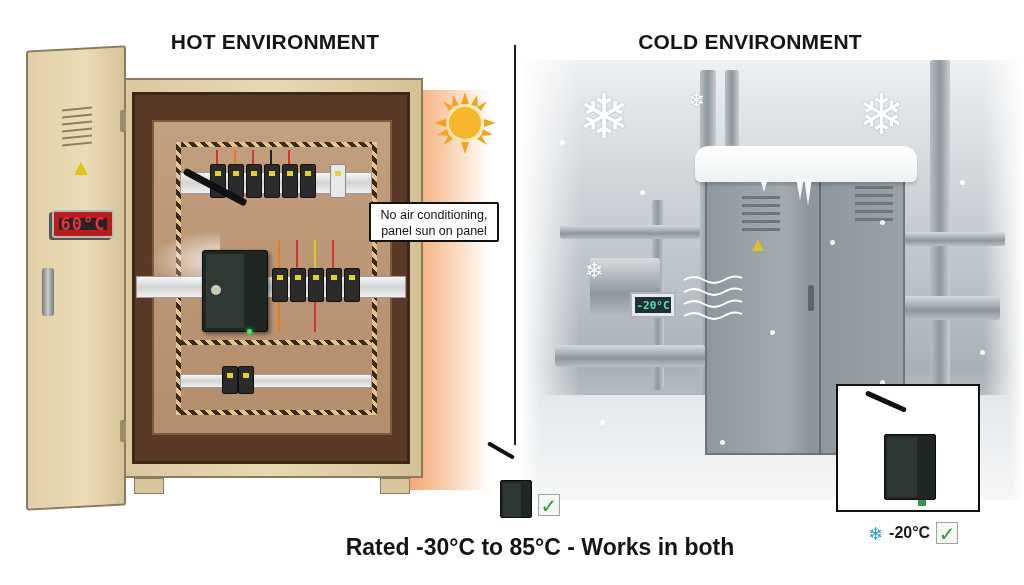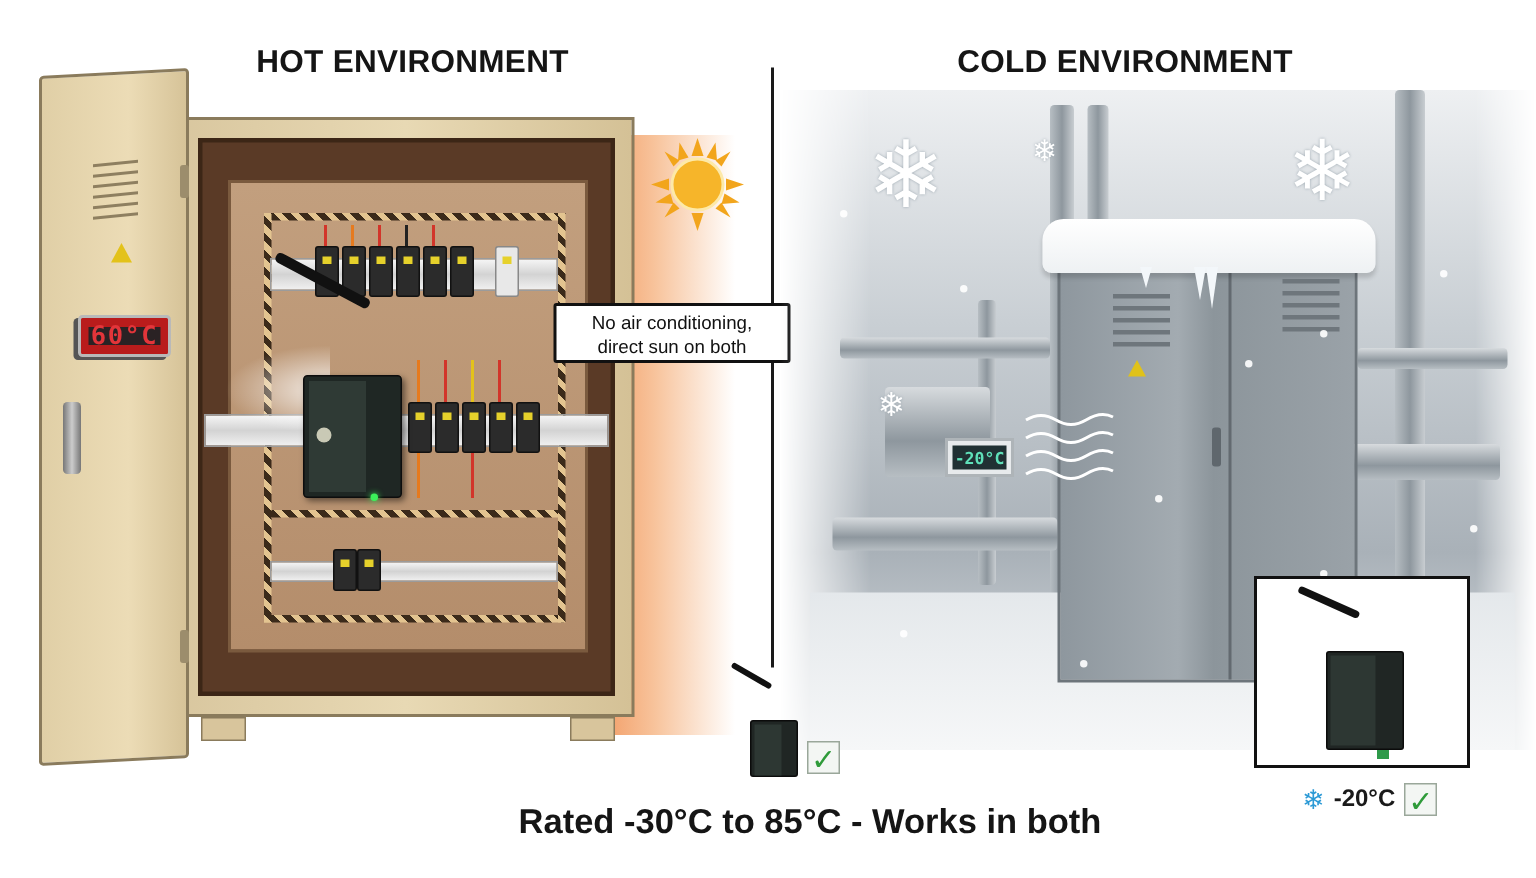--- a/index.html
+++ b/index.html
@@ -67,21 +67,21 @@
     position: absolute; left: 202px; top: 250px; width: 66px; height: 82px;
     background: #1f2724; border: 1px solid #0d0d0d; border-radius: 3px; box-shadow: 2px 2px 4px rgba(0,0,0,.5);
   }
   .rtu-hot .face { position:absolute; left:3px; top:3px; width:38px; height:74px; background:#2f3a35; }
   .rtu-hot .logo { position:absolute; left:8px; top:34px; width:10px; height:10px; border-radius:50%; background:#c9c9b5; }
   .rtu-hot .led { position:absolute; left:44px; bottom:-3px; width:5px; height:5px; border-radius:50%; background:#3cf05a; box-shadow:0 0 4px #3cf05a; }
   .antenna-hot { position:absolute; left:176px; top:200px; width:70px; height:7px; background:#111; border-radius:3px; transform: rotate(28deg); transform-origin: right center; }
   .heat-rays { position:absolute; left:150px; top:230px; width:70px; height:60px;
     background: radial-gradient(ellipse at right, rgba(255,255,255,.85), rgba(255,255,255,0) 70%); }
   .callout {
-    position: absolute; left: 369px; top: 202px; width: 158px; height: 40px;
+    position: absolute; left: 369px; top: 202px; width: 130px; height: 40px;
     background: #ffffff; border: 2px solid #111; border-radius: 2px;
     font-size: 12.5px; line-height: 16px; color: #111; text-align: center; padding-top: 3px;
   }
   .sun { position: absolute; left: 434px; top: 92px; width: 62px; height: 62px; }
   .feet { position:absolute; top:478px; width:30px; height:16px; background:#d8c59c; border:1px solid #8a7b5c; }
 
   
   .cold-bg {
     position: absolute; left: 520px; top: 60px; width: 504px; height: 440px;
     background: linear-gradient(180deg,#eef0f2 0%,#c9cfd4 35%,#a9b1b8 70%,#dfe3e6 100%);
@@ -233,21 +233,21 @@
       <polygon points="19,3 25,13 18,15"></polygon>
         <polygon points="43,3 44,15 37,13"></polygon>
       <polygon points="3,43 13,37 15,44"></polygon>
         <polygon points="59,43 47,44 49,37"></polygon>
     </g>
     <circle cx="31" cy="31" r="17" fill="#f6b52a" stroke="#fde9a8" stroke-width="2"></circle>
   </svg>
 
   <div class="callout">
     <div>No air conditioning,</div>
-    <div>direct sun on both</div>
+    <div>panel sun on panel</div>
   </div>
 </div>
 
 <div>
   <div class="cold-bg"></div>
   <div class="pipe-v" style="left:700px;top:70px;width:16px;height:330px"></div>
   <div class="pipe-v" style="left:725px;top:70px;width:14px;height:330px"></div>
   <div class="pipe-v" style="left:930px;top:60px;width:20px;height:330px"></div>
   <div class="pipe-v" style="left:652px;top:200px;width:12px;height:190px"></div>
   <div class="pipe" style="left:560px;top:225px;width:140px;height:14px"></div>

